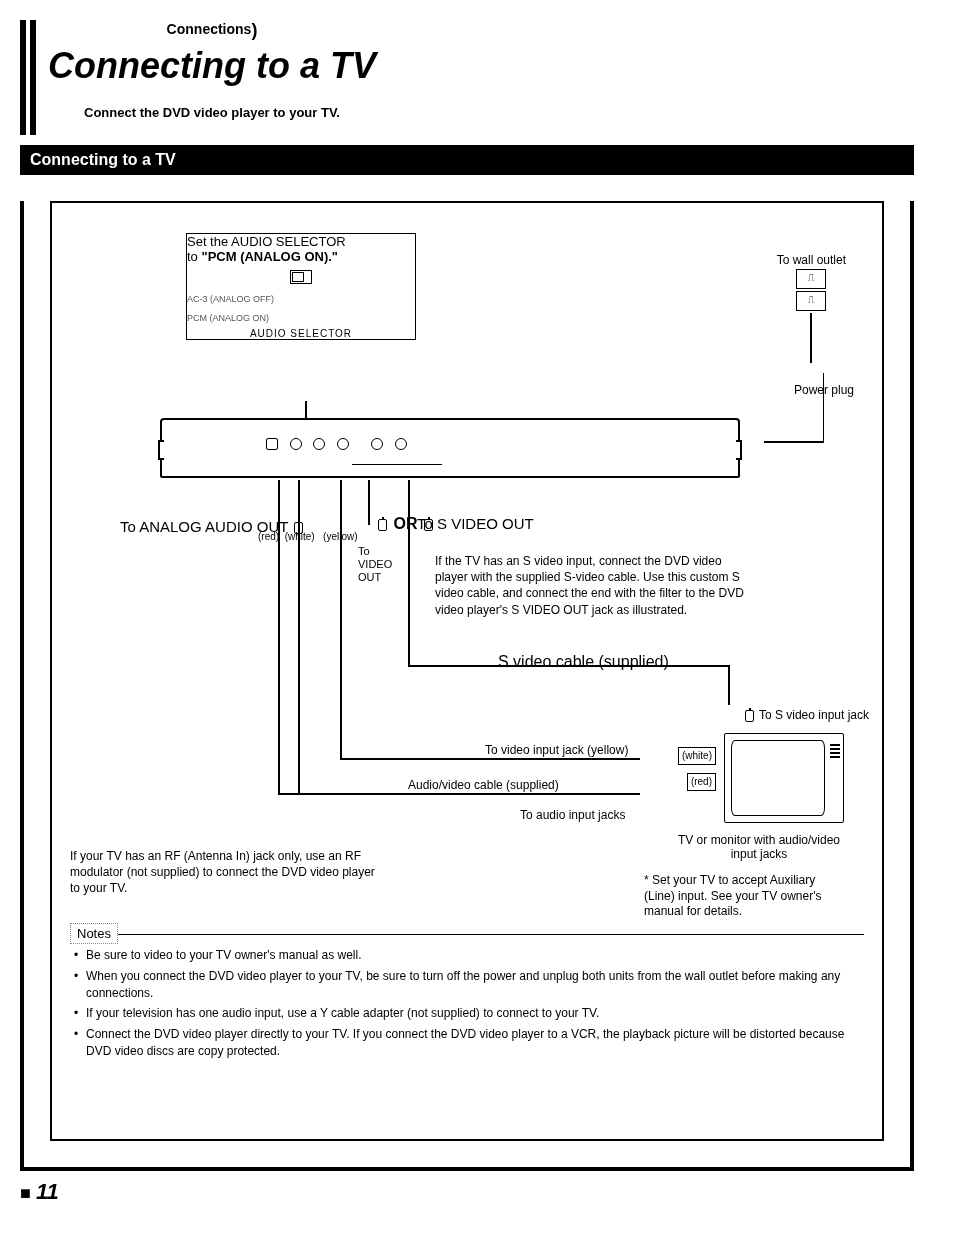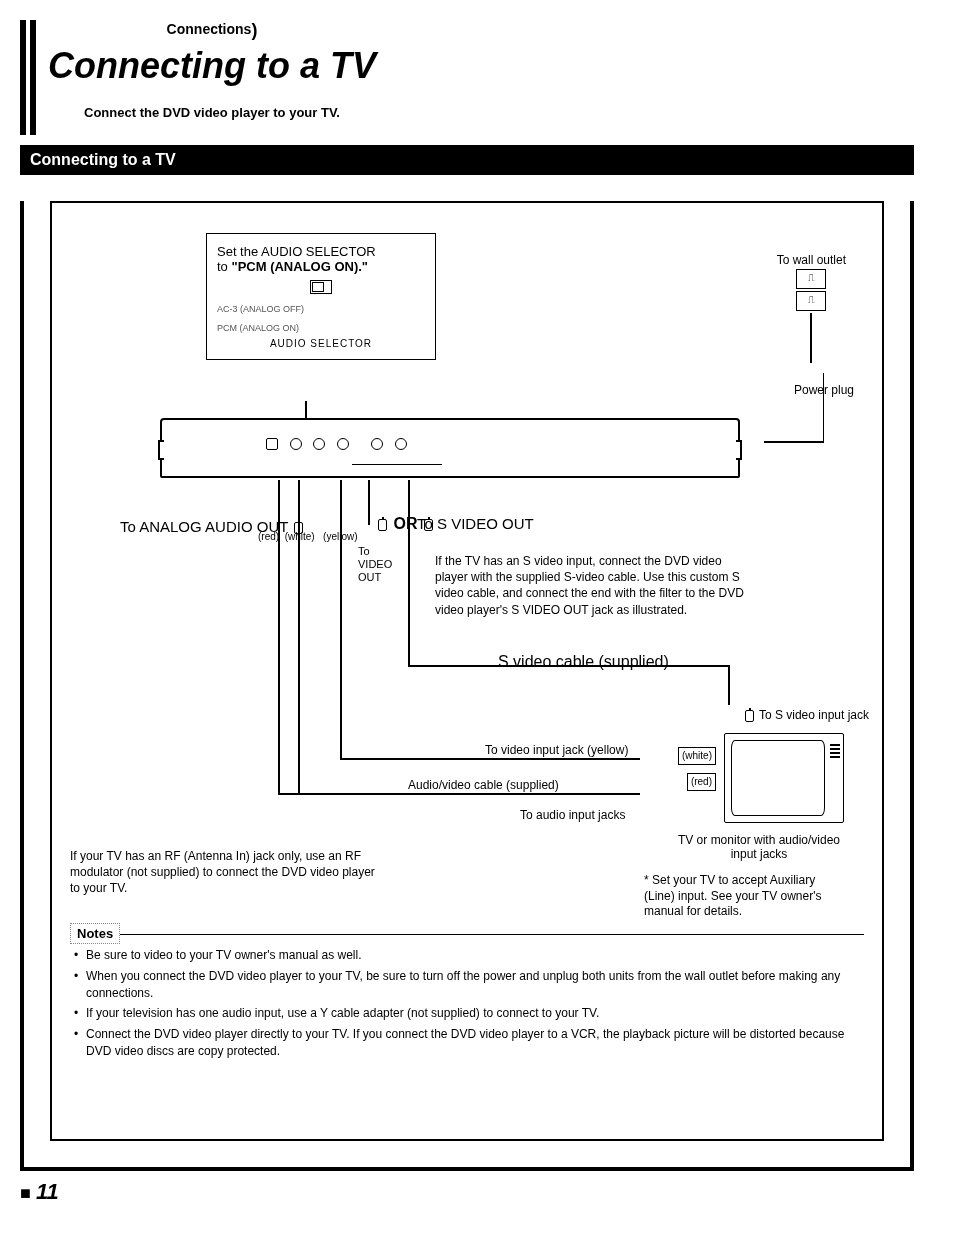--- a/index.html
+++ b/index.html
@@ -17,21 +17,21 @@
   .side-bars span { width:6px; background:#000;}
   .breadcrumb { font-weight:bold; font-size:14px;}
   .breadcrumb::after { content:")"; font-weight:bold; font-size:18px; vertical-align:middle;}
   .title { font-style:italic; font-weight:bold; font-size:36px; margin:4px 0 10px 0;}
   .intro { font-weight:bold; font-size:13px; margin-top:18px;}
   .section-bar { background:#000; color:#fff; font-weight:bold; font-size:16px; padding:6px 10px; margin-top:10px;}
   .main-frame { border:4px solid #000; border-top:none; margin-top:0;}
   .inner-frame { border:2px solid #000; margin:26px; padding:30px 18px 18px 18px; position:relative; min-height:940px;}
   .diagram { position:relative; height:690px; }
 
-  .selector-box { position:absolute; left:136px; top:0; width:230px; border:1px solid #000; padding:10px; background:#fff;}
+  .selector-box { position:absolute; left:116px; top:0; width:230px; border:1px solid #000; padding:0; background:#fff;}
   .selector-box .small { font-size:9px; color:#555; line-height:1.4; margin-top:6px;}
   .selector-box .icon-row { text-align:center; margin:6px 0;}
   .switch-icon { display:inline-block; width:22px; height:14px; border:1px solid #000;}
   .switch-icon::before { content:""; display:block; width:10px; height:8px; border:1px solid #000; margin:1px;}
   .selector-label { font-size:10px; text-align:center; letter-spacing:1px; margin-top:4px;}
 
   .wall-outlet { position:absolute; right:18px; top:20px; text-align:center; font-size:12px;}
   .outlet-box { width:30px; height:20px; border:1px solid #000; margin:2px auto;}
   .outlet-box::before { content:"⎍"; font-size:10px; display:block; line-height:16px;}
   .plug-wire { width:2px; height:50px; background:#000; margin:0 auto;}
@@ -71,21 +71,21 @@
   .tv-plugs { position:absolute; right:148px; top:510px; font-size:10px; text-align:right; line-height:1.6;}
   .tv-plugs div { border:1px solid #000; padding:0 3px; margin:4px 0; display:inline-block;}
 
   .tv-caption { position:absolute; right:20px; top:600px; width:170px; text-align:center; font-size:12px;}
   .tv-note { position:absolute; right:20px; top:640px; width:200px; font-size:12px; line-height:1.3;}
   .rf-note { position:absolute; left:0; top:615px; width:310px; font-size:12px; line-height:1.35;}
 
   .conn-icon { display:inline-block; width:9px; height:12px; border:1px solid #000; border-radius:2px; vertical-align:middle; margin:0 2px; position:relative;}
   .conn-icon::after { content:""; position:absolute; left:3px; top:-3px; width:2px; height:3px; background:#000;}
 
-  .notes-header { font-weight:bold; font-size:13px; border:1px dotted #888; display:inline-block; padding:2px 6px; background:#fff; position:relative; z-index:2;}
+  .notes-header { font-weight:normal; font-size:13px; border:1px dotted #888; display:inline-block; padding:2px 6px; background:#fff; position:relative; z-index:2;}
   .notes-line { border-top:1px solid #000; margin-top:-10px; margin-bottom:12px;}
   .notes-list { font-size:12px; line-height:1.4; padding-left:4px;}
   .notes-list li { margin-bottom:4px; list-style:none; position:relative; padding-left:12px;}
   .notes-list li::before { content:"•"; position:absolute; left:0;}
   .page-num { font-style:italic; font-weight:bold; font-size:22px; margin-top:8px;}
   .page-num::before { content:"■ "; font-style:normal; font-size:18px; vertical-align:middle;}
 </style>
 </head>
 <body>
 

